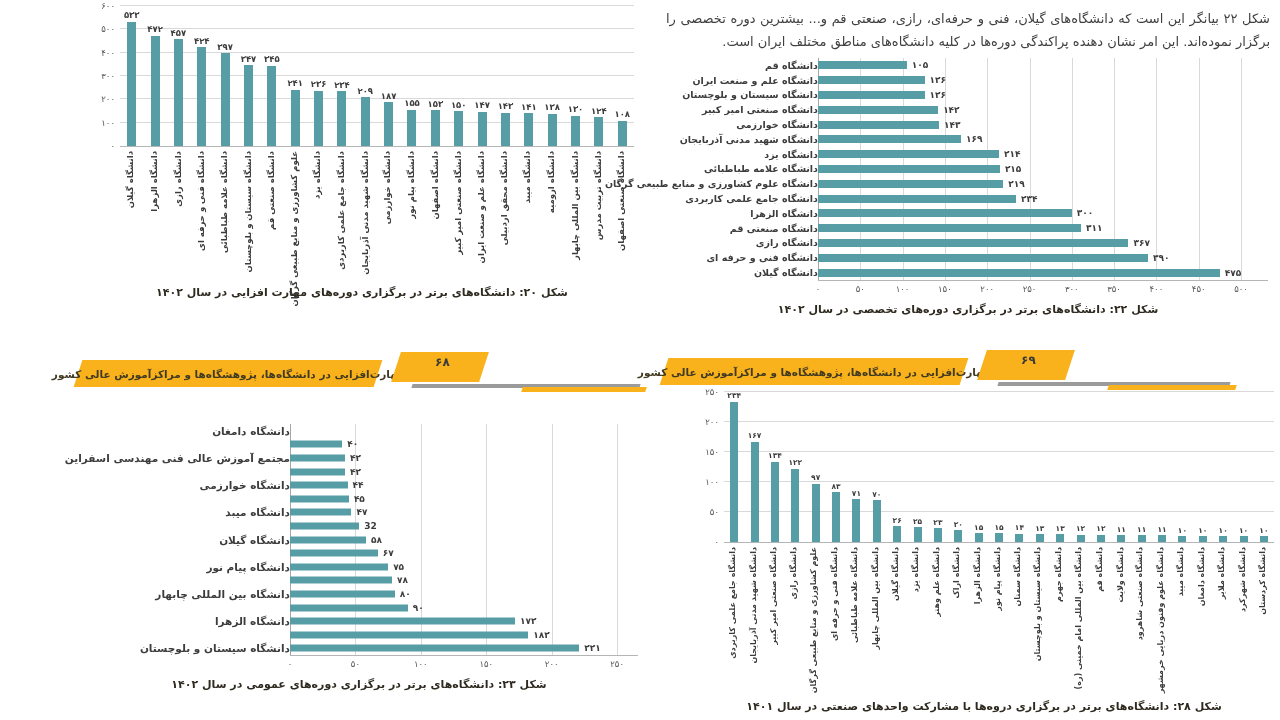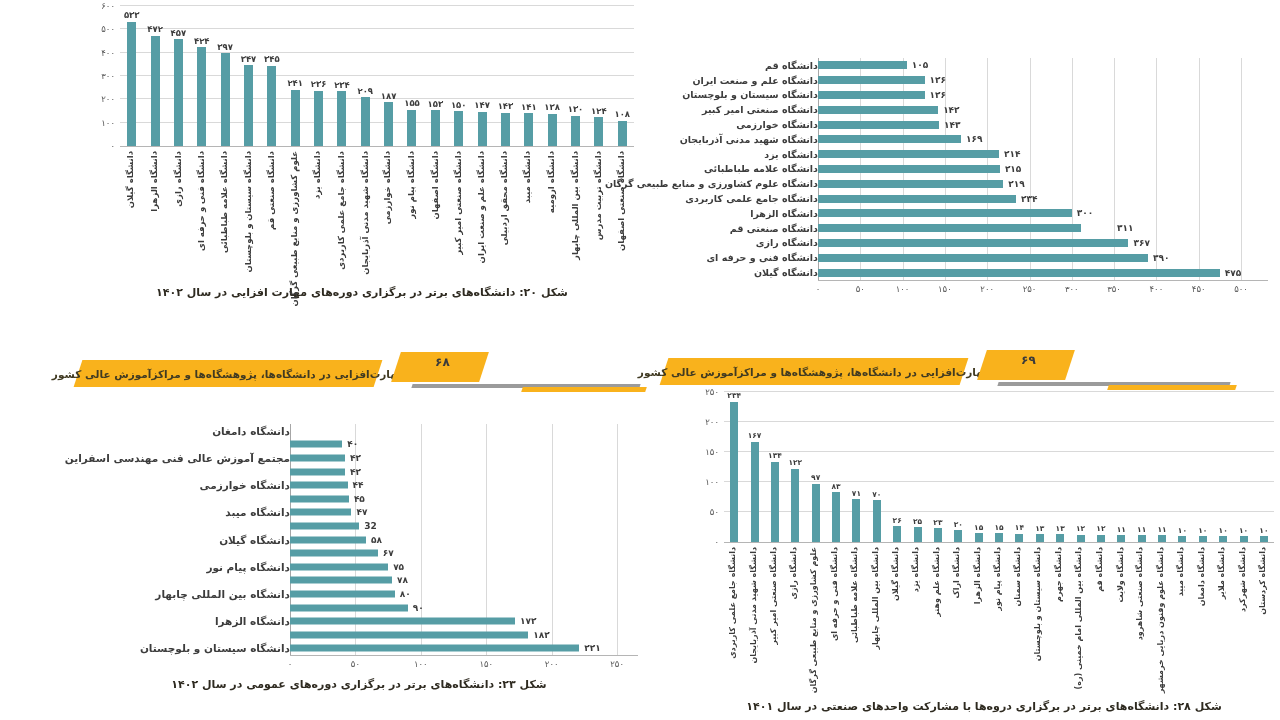--- a/index.html
+++ b/index.html
@@ -245,20 +245,21 @@
         <div class="vcat">
           <span dir="rtl">دانشگاه تربیت مدرس</span>
         </div>
         <div class="vcat">
           <span dir="rtl">دانشگاه صنعتی اصفهان</span>
         </div>
       </div>
     <div class="caption" dir="rtl">شکل ۲۰: دانشگاه‌های برتر در برگزاری دوره‌های مهارت افزایی در سال ۱۴۰۲</div>
   </div>
 
+  <div class="abs" id="intro" dir="rtl">شکل ۲۲ بیانگر این است که دانشگاه‌های گیلان، فنی و حرفه‌ای، رازی، صنعتی قم و... بیشترین دوره تخصصی را برگزار نموده‌اند. این امر نشان دهنده پراکندگی دوره‌ها در کلیه دانشگاه‌های مناطق مختلف ایران است.</div>
 
   <div class="abs hchart" id="fig22" style="left:668px;top:58px;width:600px;">
     <div class="hplot">
       <div class="hgrid" style="left:150px;">
           <i class="zero" style="left: 0%;"></i>
           <i style="left: 9.4%;"></i>
           <i style="left: 18.8%;"></i>
           <i style="left: 28.2%;"></i>
           <i style="left: 37.6%;"></i>
           <i style="left: 47%;"></i>
@@ -342,21 +343,21 @@
           <div class="hlabel">دانشگاه الزهرا</div>
           <div class="hbarzone">
             <div class="hbar" style="width: 56.4%;"></div>
             <div class="hval" style="left: calc(56.4% + 5px);">۳۰۰</div>
           </div>
         </div>
         <div class="hrow" style="height: 14.8px;">
           <div class="hlabel">دانشگاه صنعتی قم</div>
           <div class="hbarzone">
             <div class="hbar" style="width: 58.468%;"></div>
-            <div class="hval" style="left: calc(58.468% + 5px); margin-left: 31px;">۳۱۱</div>
+            <div class="hval" style="left: calc(58.468% + 5px);">۳۱۱</div>
           </div>
         </div>
         <div class="hrow" style="height: 14.8px;">
           <div class="hlabel">دانشگاه رازی</div>
           <div class="hbarzone">
             <div class="hbar" style="width: 68.996%;"></div>
             <div class="hval" style="left: calc(68.996% + 5px);">۳۶۷</div>
           </div>
         </div>
         <div class="hrow" style="height: 14.8px;">
@@ -380,20 +381,21 @@
         <span style="left: 18.8%;">۱۰۰</span>
         <span style="left: 28.2%;">۱۵۰</span>
         <span style="left: 37.6%;">۲۰۰</span>
         <span style="left: 47%;">۲۵۰</span>
         <span style="left: 56.4%;">۳۰۰</span>
         <span style="left: 65.8%;">۳۵۰</span>
         <span style="left: 75.2%;">۴۰۰</span>
         <span style="left: 84.6%;">۴۵۰</span>
         <span style="left: 94%;">۵۰۰</span>
       </div>
+    <div class="caption" dir="rtl">شکل ۲۲: دانشگاه‌های برتر در برگزاری دوره‌های تخصصی در سال ۱۴۰۲</div>
   </div>
 
   <div class="banner" id="banner-left" style="left:72px;top:352px;width:568px;">
     <div class="bn-strip-gray"></div>
     <div class="bn-strip-yellow"></div>
     <div class="bn-title">
       <span>مهارت‌افزایی در دانشگاه‌ها، پژوهشگاه‌ها و مراکزآموزش عالی کشور</span>
     </div>
     <div class="bn-num">
       <span>۶۸</span>

